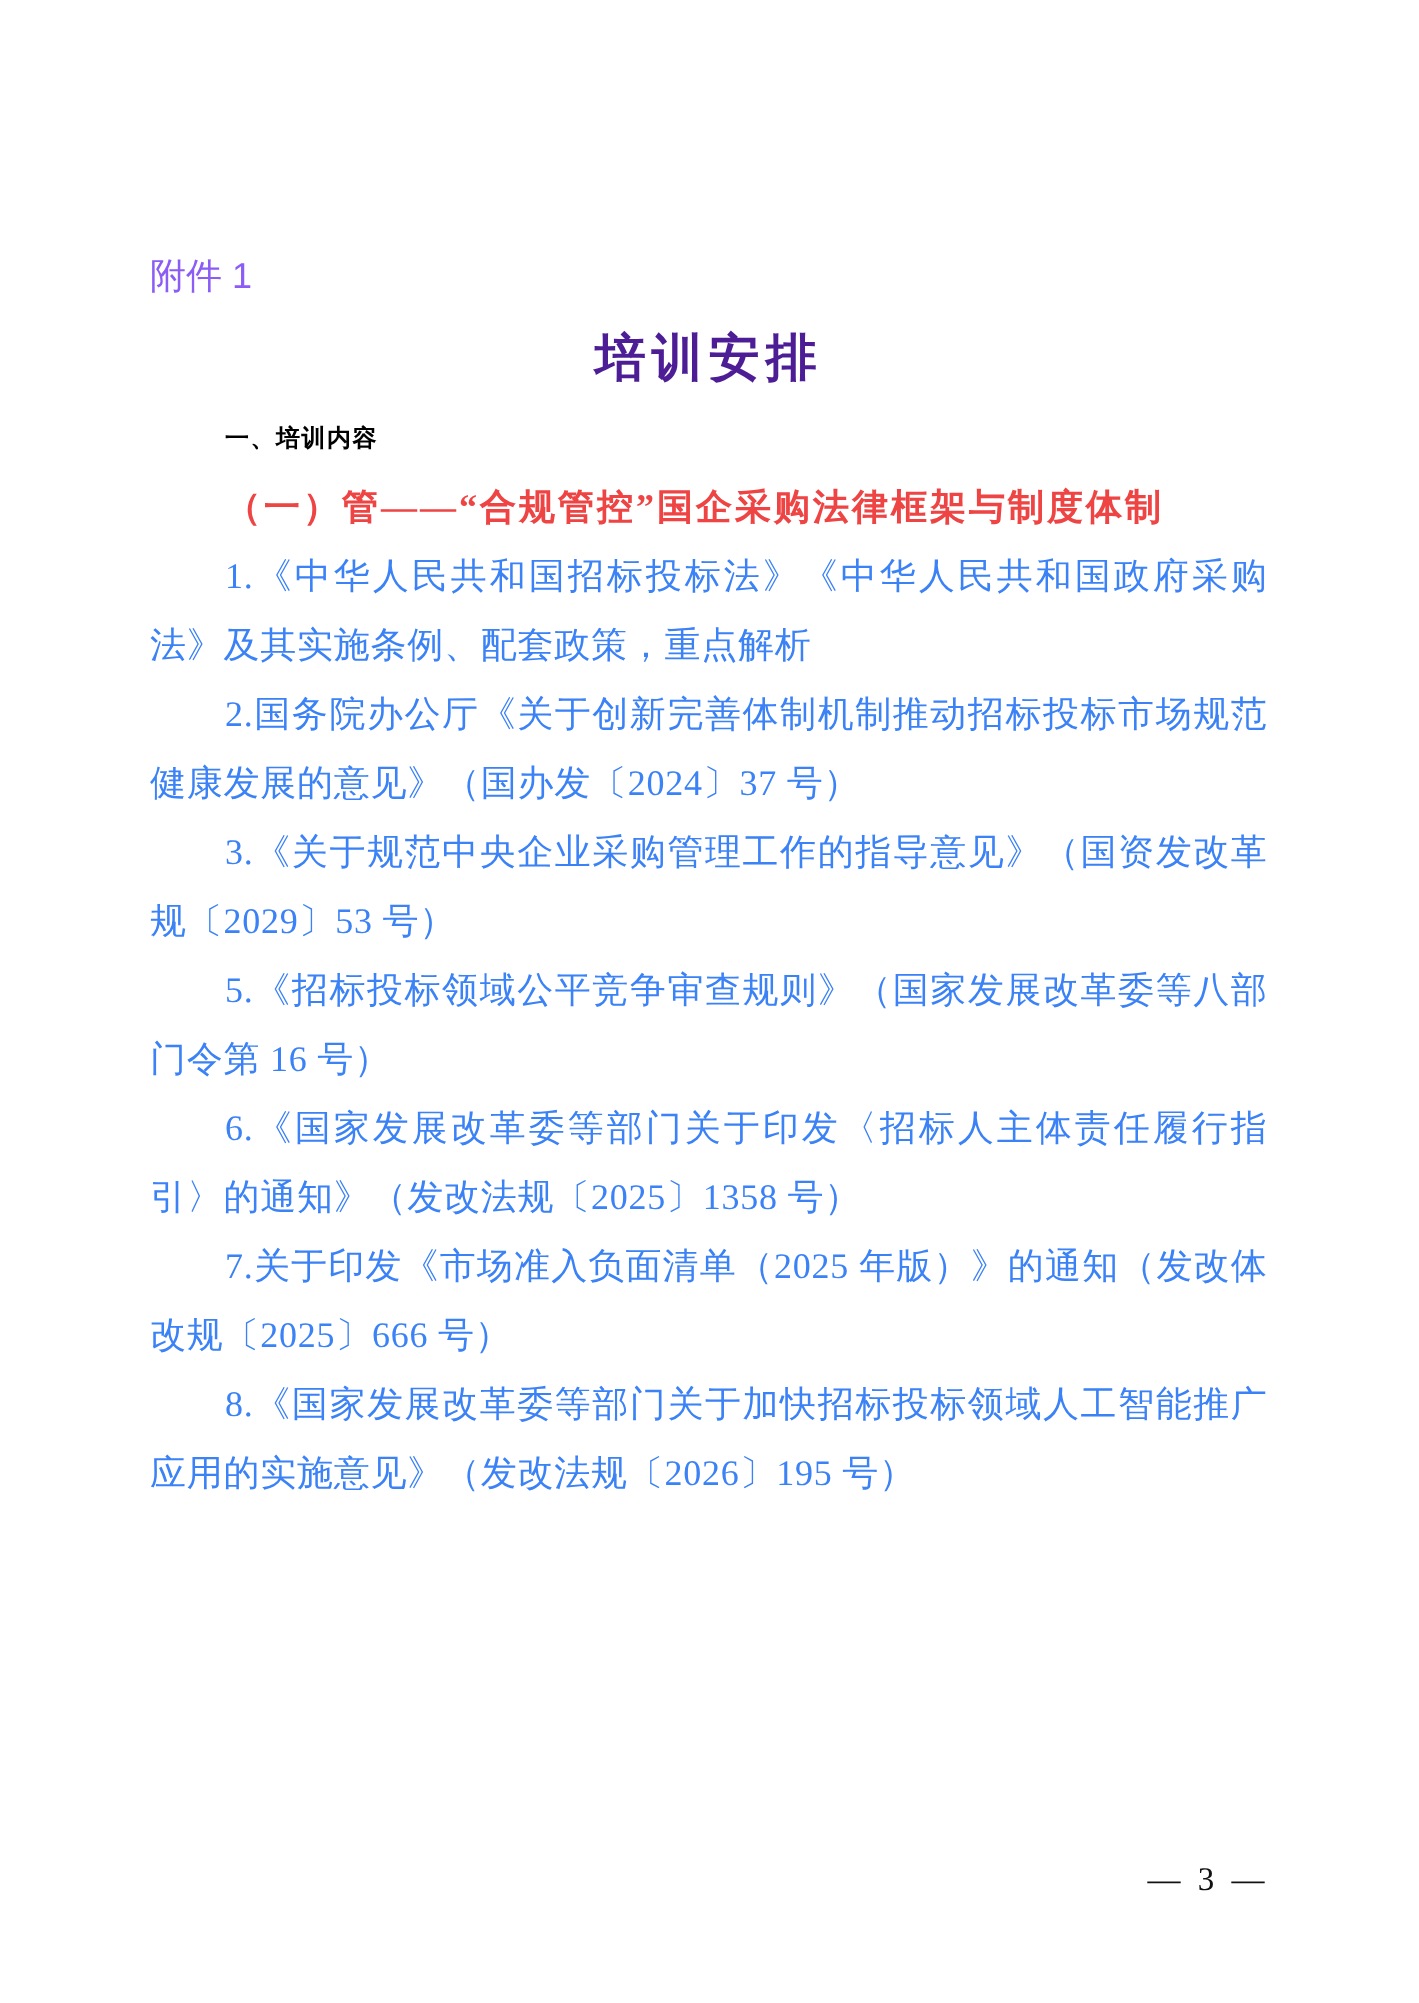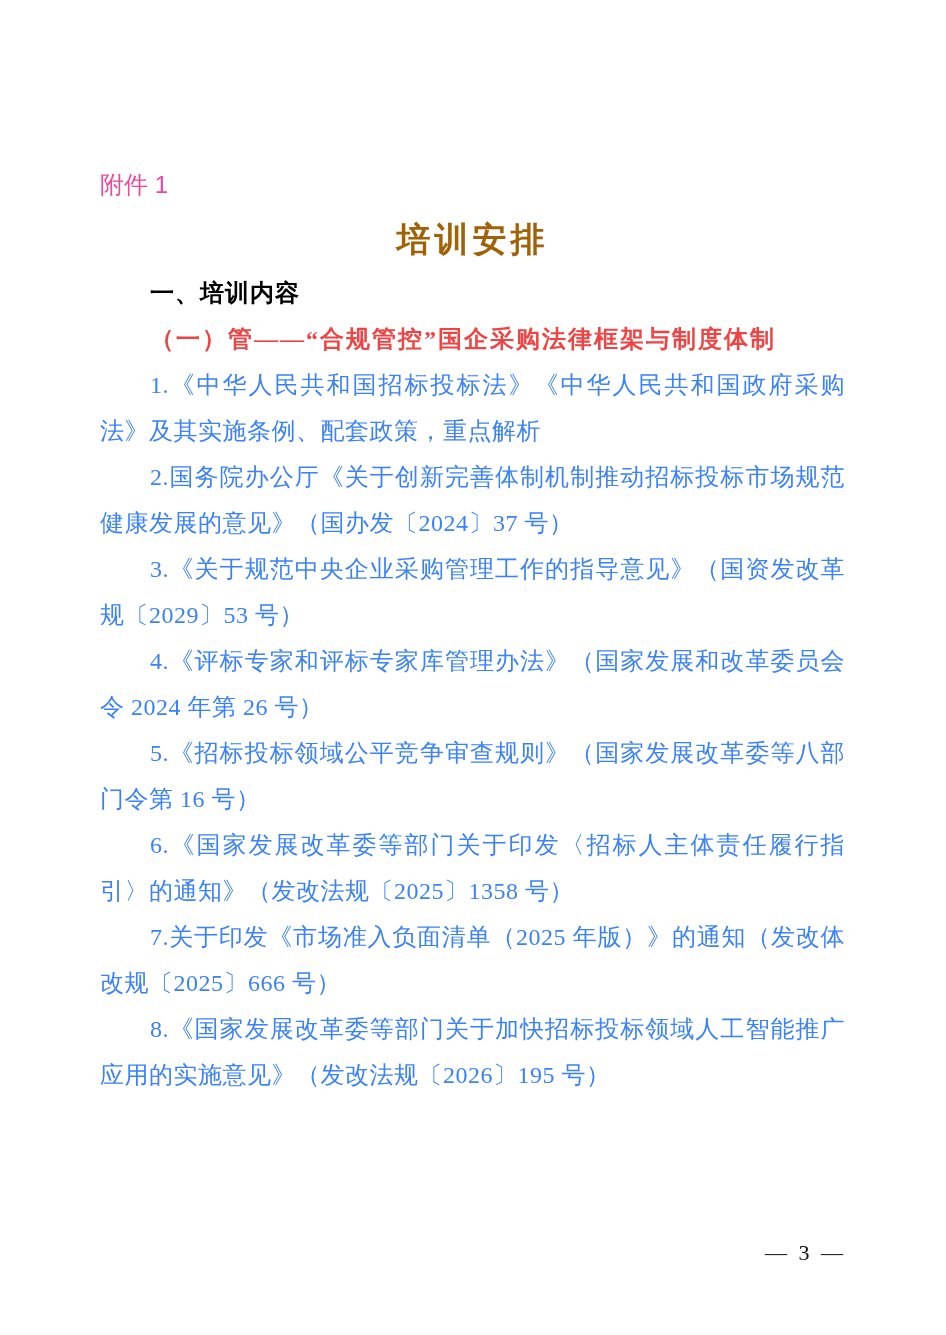--- a/index.html
+++ b/index.html
@@ -15,42 +15,42 @@
     box-sizing: border-box;
     padding: 170px 101px 0 100px;
     color: #111111;
     font-family: "Liberation Serif", "DejaVu Serif", serif;
     overflow: hidden;
   }
   .attachment-label {
     font-family: "Liberation Sans", "DejaVu Sans", sans-serif;
     font-size: 24px;
     line-height: 30px;
-    color: #ec4899;
+    color: #8b5cf6;
   }
   .doc-title {
     margin: 14px 0 0 0;
     text-align: center;
     font-size: 34px;
     font-weight: bold;
     letter-spacing: 4px;
     line-height: 52px;
-    color: #a16207;
+    color: #4c1d95;
     font-family: "Liberation Serif", "DejaVu Serif", serif;
   }
   .content {
     margin-top: 4px;
   }
   .content p {
     margin: 0;
   }
   .heading-1 {
     font-family: "Liberation Sans", "DejaVu Sans", sans-serif;
     font-weight: bold;
-    font-size: 24px;
+    font-size: 16px;
     line-height: 46px;
     text-indent: 50px;
     letter-spacing: 1px;
     color: #000000;
   }
   .heading-2 {
     font-family: "Liberation Serif", "DejaVu Serif", serif;
     font-weight: bold;
     font-size: 24px;
     line-height: 46px;
@@ -87,21 +87,20 @@
 
   <div class="content">
 
     <p class="heading-1">一、培训内容</p>
 
     <p class="heading-2">（一）管——“合规管控”国企采购法律框架与制度体制</p>
 
     <p class="body-para">1.《中华人民共和国招标投标法》《中华人民共和国政府采购法》及其实施条例、配套政策，重点解析</p>
     <p class="body-para">2.国务院办公厅《关于创新完善体制机制推动招标投标市场规范健康发展的意见》（国办发〔2024〕37 号）</p>
     <p class="body-para">3.《关于规范中央企业采购管理工作的指导意见》（国资发改革规〔2029〕53 号）</p>
-    <p class="body-para">4.《评标专家和评标专家库管理办法》（国家发展和改革委员会令 2024 年第 26 号）</p>
     <p class="body-para">5.《招标投标领域公平竞争审查规则》（国家发展改革委等八部门令第 16 号）</p>
     <p class="body-para">6.《国家发展改革委等部门关于印发〈招标人主体责任履行指引〉的通知》（发改法规〔2025〕1358 号）</p>
     <p class="body-para">7.关于印发《市场准入负面清单（2025 年版）》的通知（发改体改规〔2025〕666 号）</p>
     <p class="body-para">8.《国家发展改革委等部门关于加快招标投标领域人工智能推广应用的实施意见》（发改法规〔2026〕195 号）</p>
 
 
   </div>
 
   <div class="page-number">— 3 —</div>
 

